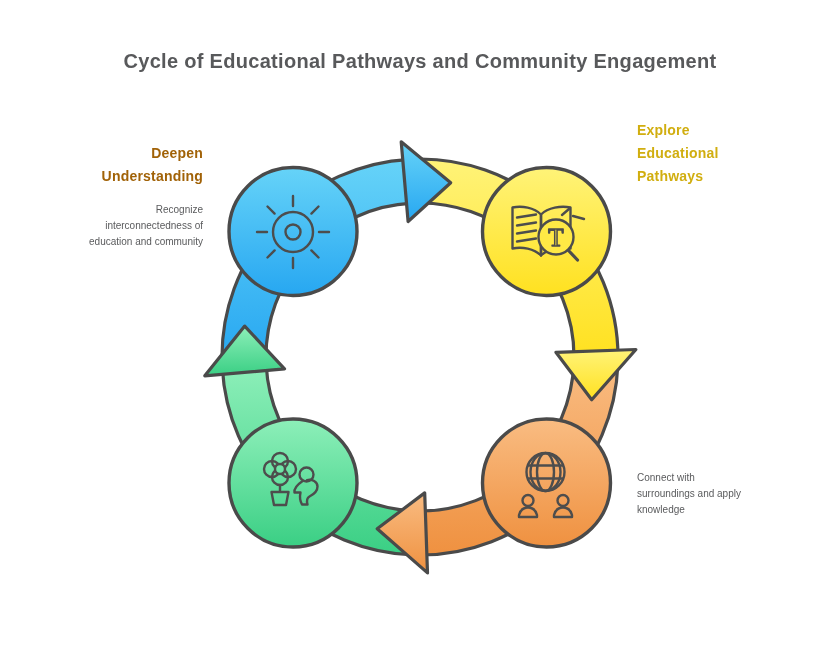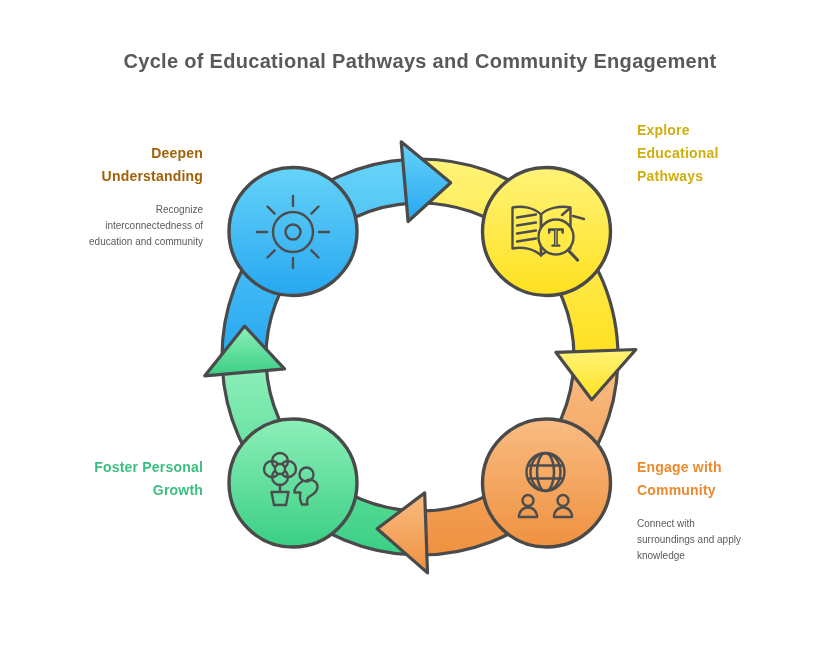--- a/index.html
+++ b/index.html
@@ -129,21 +129,19 @@
   <div class="node-text align-right pos-deepen">
     <div class="node-heading heading-blue">Deepen<br>Understanding</div>
     <div class="node-desc">Recognize<br>interconnectedness of<br>education and community</div>
   </div>
 
   <div class="node-text align-left pos-explore">
     <div class="node-heading heading-yellow">Explore<br>Educational<br>Pathways</div>
   </div>
 
   <div class="node-text align-left pos-engage">
-    <div class="node-heading heading-orange">Engage with<br>Community</div>
     <div class="node-desc">Connect with<br>surroundings and apply<br>knowledge</div>
   </div>
 
   <div class="node-text align-right pos-foster">
-    <div class="node-heading heading-green">Foster Personal<br>Growth</div>
   </div>
 
 </div>
 
 </body></html>

